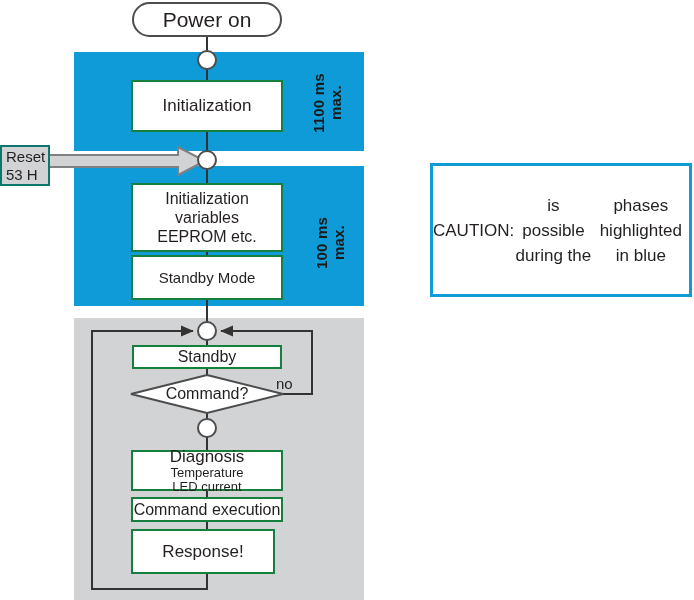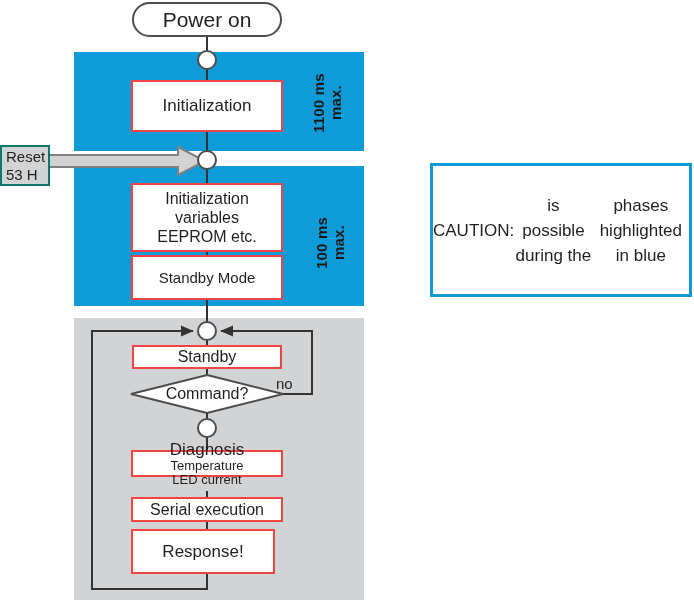--- a/index.html
+++ b/index.html
@@ -56,21 +56,21 @@
     height: 86px;
   }
   .band-label-2 {
     left: 313px; top: 200px;
     height: 86px;
   }
 
   .node {
     position: absolute;
     background: #ffffff;
-    border: 2px solid #ef4444;
+    border: 2px solid #15803d;
     box-sizing: border-box;
     display: flex;
     flex-direction: column;
     align-items: center;
     justify-content: center;
     text-align: center;
     color: #231f20;
   }
   .terminator {
     left: 132px; top: 2px;
@@ -96,21 +96,21 @@
     font-size: 15px;
     line-height: 19px;
   }
   .box-standby {
     left: 132px; top: 345px;
     width: 150px; height: 24px;
     font-size: 16px;
   }
   .box-diagnosis {
     left: 131px; top: 450px;
-    width: 152px; height: 27px;
+    width: 152px; height: 41px;
     line-height: 14px;
   }
   .box-diagnosis .line-main { font-size: 17px; line-height: 19px; }
   .box-diagnosis .line-sub { font-size: 13px; line-height: 14px; }
   .box-cmdexec {
     left: 131px; top: 497px;
     width: 152px; height: 25px;
     font-size: 16px;
   }
   .box-response {
@@ -257,21 +257,21 @@
 <div class="diamond-label">Command?</div>
 <div class="no-label">no</div>
 
 <div class="node box-diagnosis">
   <span class="line-main">Diagnosis</span>
   <span class="line-sub">Temperature</span>
   <span class="line-sub">LED current</span>
 </div>
 
 <div class="node box-cmdexec">
-  <span>Serial execution</span>
+  <span>Command execution</span>
 </div>
 
 <div class="node box-response">
   <span>Response!</span>
 </div>
 
 <div class="reset-box">
   <span>Reset</span>
   <span>53 H</span>
 </div>

